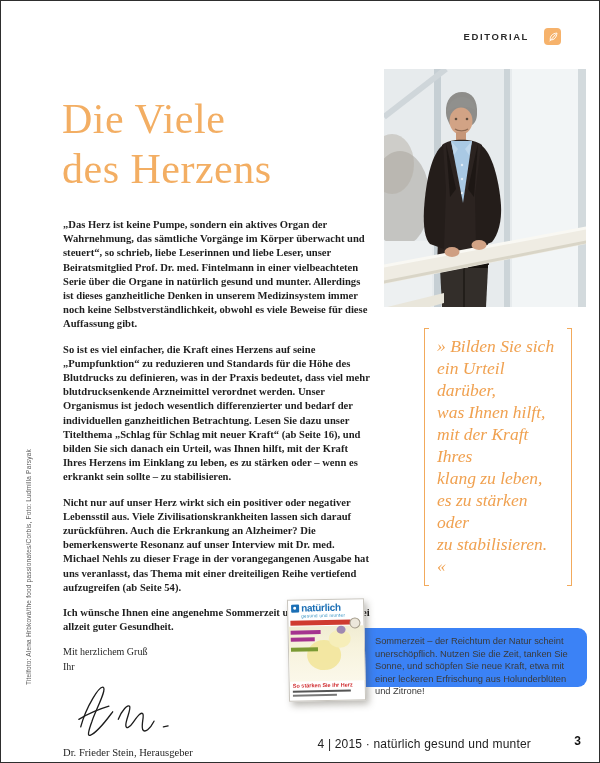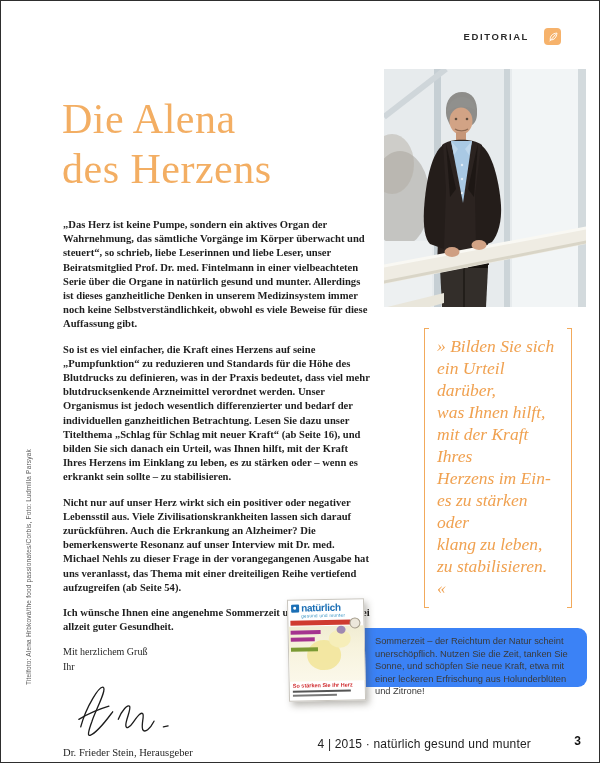--- a/index.html
+++ b/index.html
@@ -79,21 +79,21 @@
     <span class="edit-label">EDITORIAL</span>
     <span class="leaf-badge">
       <svg width="12" height="12" viewBox="0 0 14 14">
         <path d="M11.6 2.4 C6.2 2.9 3.4 6 3.8 10.4 C8.6 10.7 11.1 7.4 11.6 2.4 Z" fill="none" stroke="#ffffff" stroke-width="1.1"></path>
         <path d="M3 12 L10.2 3.8" stroke="#ffffff" stroke-width="1.1"></path>
       </svg>
     </span>
   </div>
 
   <h1 class="main-title">
-    <span>Die Alena</span><br>
+    <span>Die Viele</span><br>
     <span>des Herzens</span>
   </h1>
 
   <div class="article">
     <p>„Das Herz ist keine Pumpe, sondern ein aktives Organ der Wahrnehmung, das sämtliche Vorgänge im Körper überwacht und steuert“, so schrieb, liebe Leserinnen und liebe Leser, unser Beiratsmitglied Prof. Dr. med. Fintelmann in einer vielbeachteten Serie über die Organe in natürlich gesund und munter. Allerdings ist dieses ganzheitliche Denken in unserem Medizinsystem immer noch keine Selbstverständlichkeit, obwohl es viele Beweise für diese Auffassung gibt.</p>
     <p>So ist es viel einfacher, die Kraft eines Herzens auf seine „Pumpfunktion“ zu reduzieren und Standards für die Höhe des Blutdrucks zu definieren, was in der Praxis bedeutet, dass viel mehr blutdrucksenkende Arzneimittel verordnet werden. Unser Organismus ist jedoch wesentlich differenzierter und bedarf der individuellen ganzheitlichen Betrachtung. Lesen Sie dazu unser Titelthema „Schlag für Schlag mit neuer Kraft“ (ab Seite 16), und bilden Sie sich danach ein Urteil, was Ihnen hilft, mit der Kraft Ihres Herzens im Einklang zu leben, es zu stärken oder – wenn es erkrankt sein sollte – zu stabilisieren.</p>
     <p>Nicht nur auf unser Herz wirkt sich ein positiver oder negativer Lebensstil aus. Viele Zivilisationskrankheiten lassen sich darauf zurückführen. Auch die Erkrankung an Alzheimer? Die bemerkenswerte Resonanz auf unser Interview mit Dr. med. Michael Nehls zu dieser Frage in der vorangegangenen Ausgabe hat uns veranlasst, das Thema mit einer dreiteiligen Reihe vertiefend aufzugreifen (ab Seite 54).</p>
     <p>Ich wünsche Ihnen eine angenehme Sommerzeit und viel Freude bei allzeit guter Gesundheit.</p>
     <div class="closing-line">Mit herzlichem Gruß</div>
     <div class="closing-line">Ihr</div>
@@ -158,23 +158,22 @@
     </svg>
   </div>
 
   <div class="pullquote">
     <span class="pq-bracket left"></span>
     <span class="pq-bracket right"></span>
     <span class="pq-line">» Bilden Sie sich</span>
     <span class="pq-line">ein Urteil darüber,</span>
     <span class="pq-line">was Ihnen hilft,</span>
     <span class="pq-line">mit der Kraft Ihres</span>
-    <span class="pq-line">Herzens im Ein-</span>
+    <span class="pq-line">klang zu leben,</span>
     <span class="pq-line">es zu stärken oder</span>
-    <span class="pq-line">klang zu leben,</span>
     <span class="pq-line">zu stabilisieren. «</span>
   </div>
 
   <div class="credit">Titelfoto: Alena Hrbková/the food passionates/Corbis, Foto: Ludmilla Parsyak</div>
 
   <div class="teaser-box">
     <div class="teaser-text">Sommerzeit – der Reichtum der Natur scheint unerschöpflich. Nutzen Sie die Zeit, tanken Sie Sonne, und schöpfen Sie neue Kraft, etwa mit einer leckeren Erfrischung aus Holunderblüten und Zitrone!</div>
   </div>
 
   <div class="cover">

